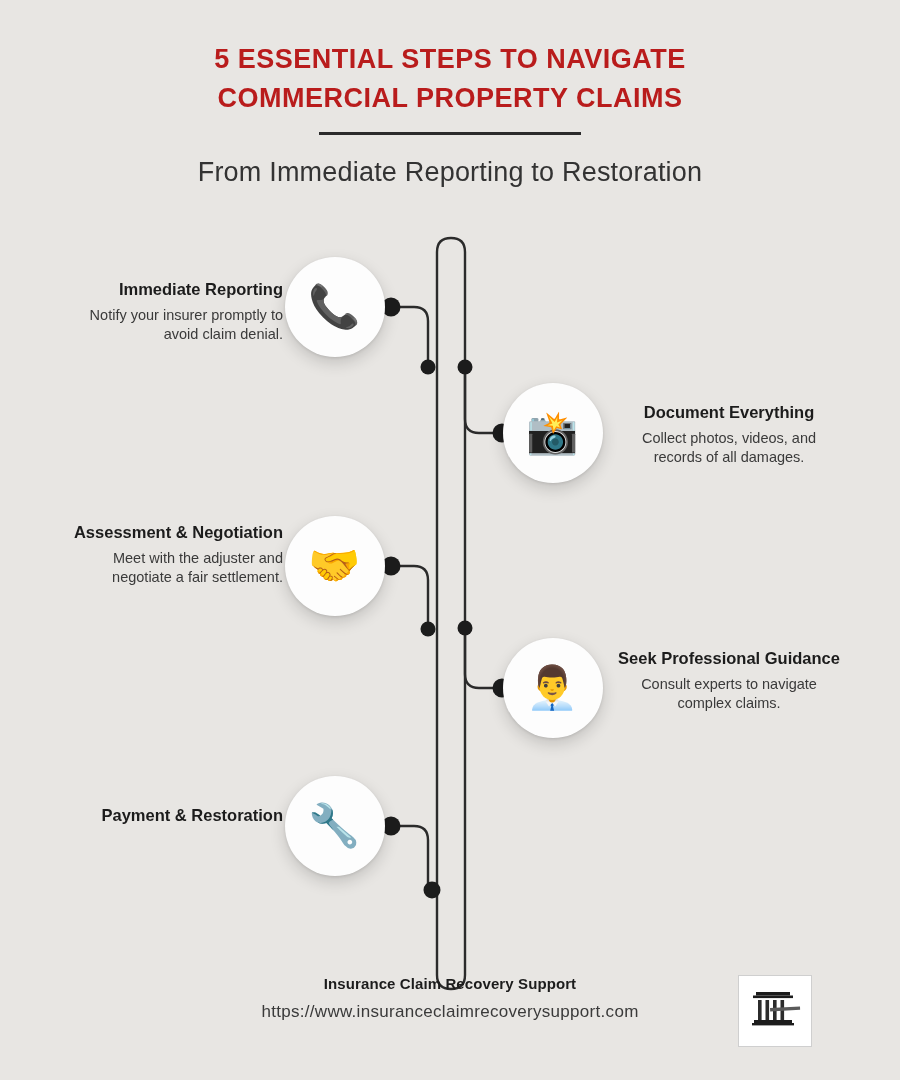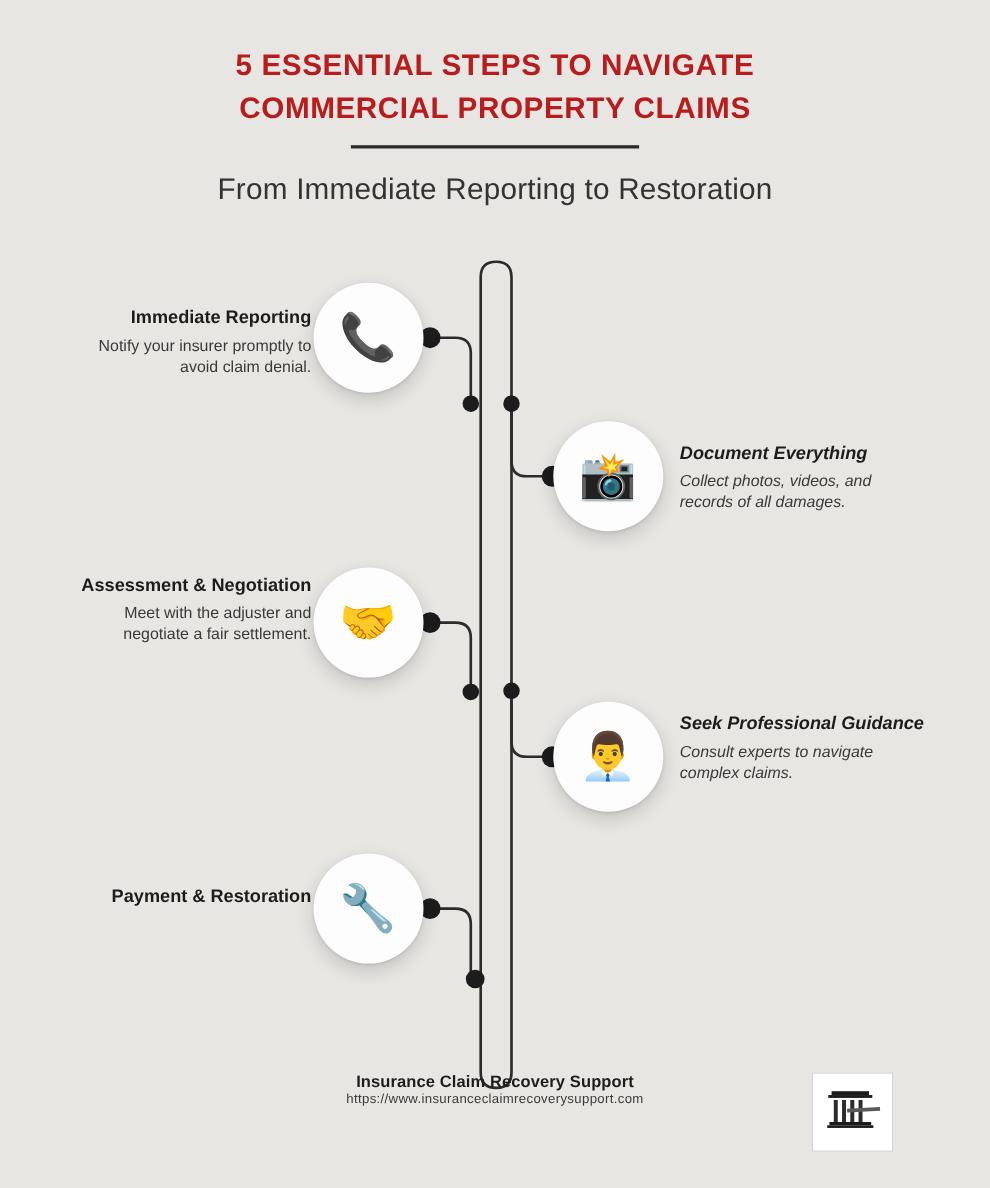--- a/index.html
+++ b/index.html
@@ -94,43 +94,43 @@
     font-size: 14.5px;
     font-weight: 400;
     color: #3a3a3a;
     line-height: 1.35;
   }
   .step-text.align-right {
     text-align: right;
     right: 617px;
   }
   .step-text.align-left {
-    text-align: left;
+    text-align: center;
     left: 618px;
     width: 222px;
-    font-style: italic;
   }
 
   
   .footer {
     position: absolute;
     left: 0;
     top: 975px;
     width: 900px;
     text-align: center;
   }
   .footer-brand {
     font-size: 15px;
     font-weight: bold;
     color: #1c1c1c;
     letter-spacing: 0.1px;
   }
   .footer-url {
-    font-size: 12px;
+    font-size: 17px;
     color: #3a3a3a;
+    margin-top: 10px;
     letter-spacing: 0.3px;
   }
   .logo-box {
     position: absolute;
     left: 738px;
     top: 975px;
     width: 72px;
     height: 70px;
     background: #ffffff;
     border: 1px solid #cfcfcf;

